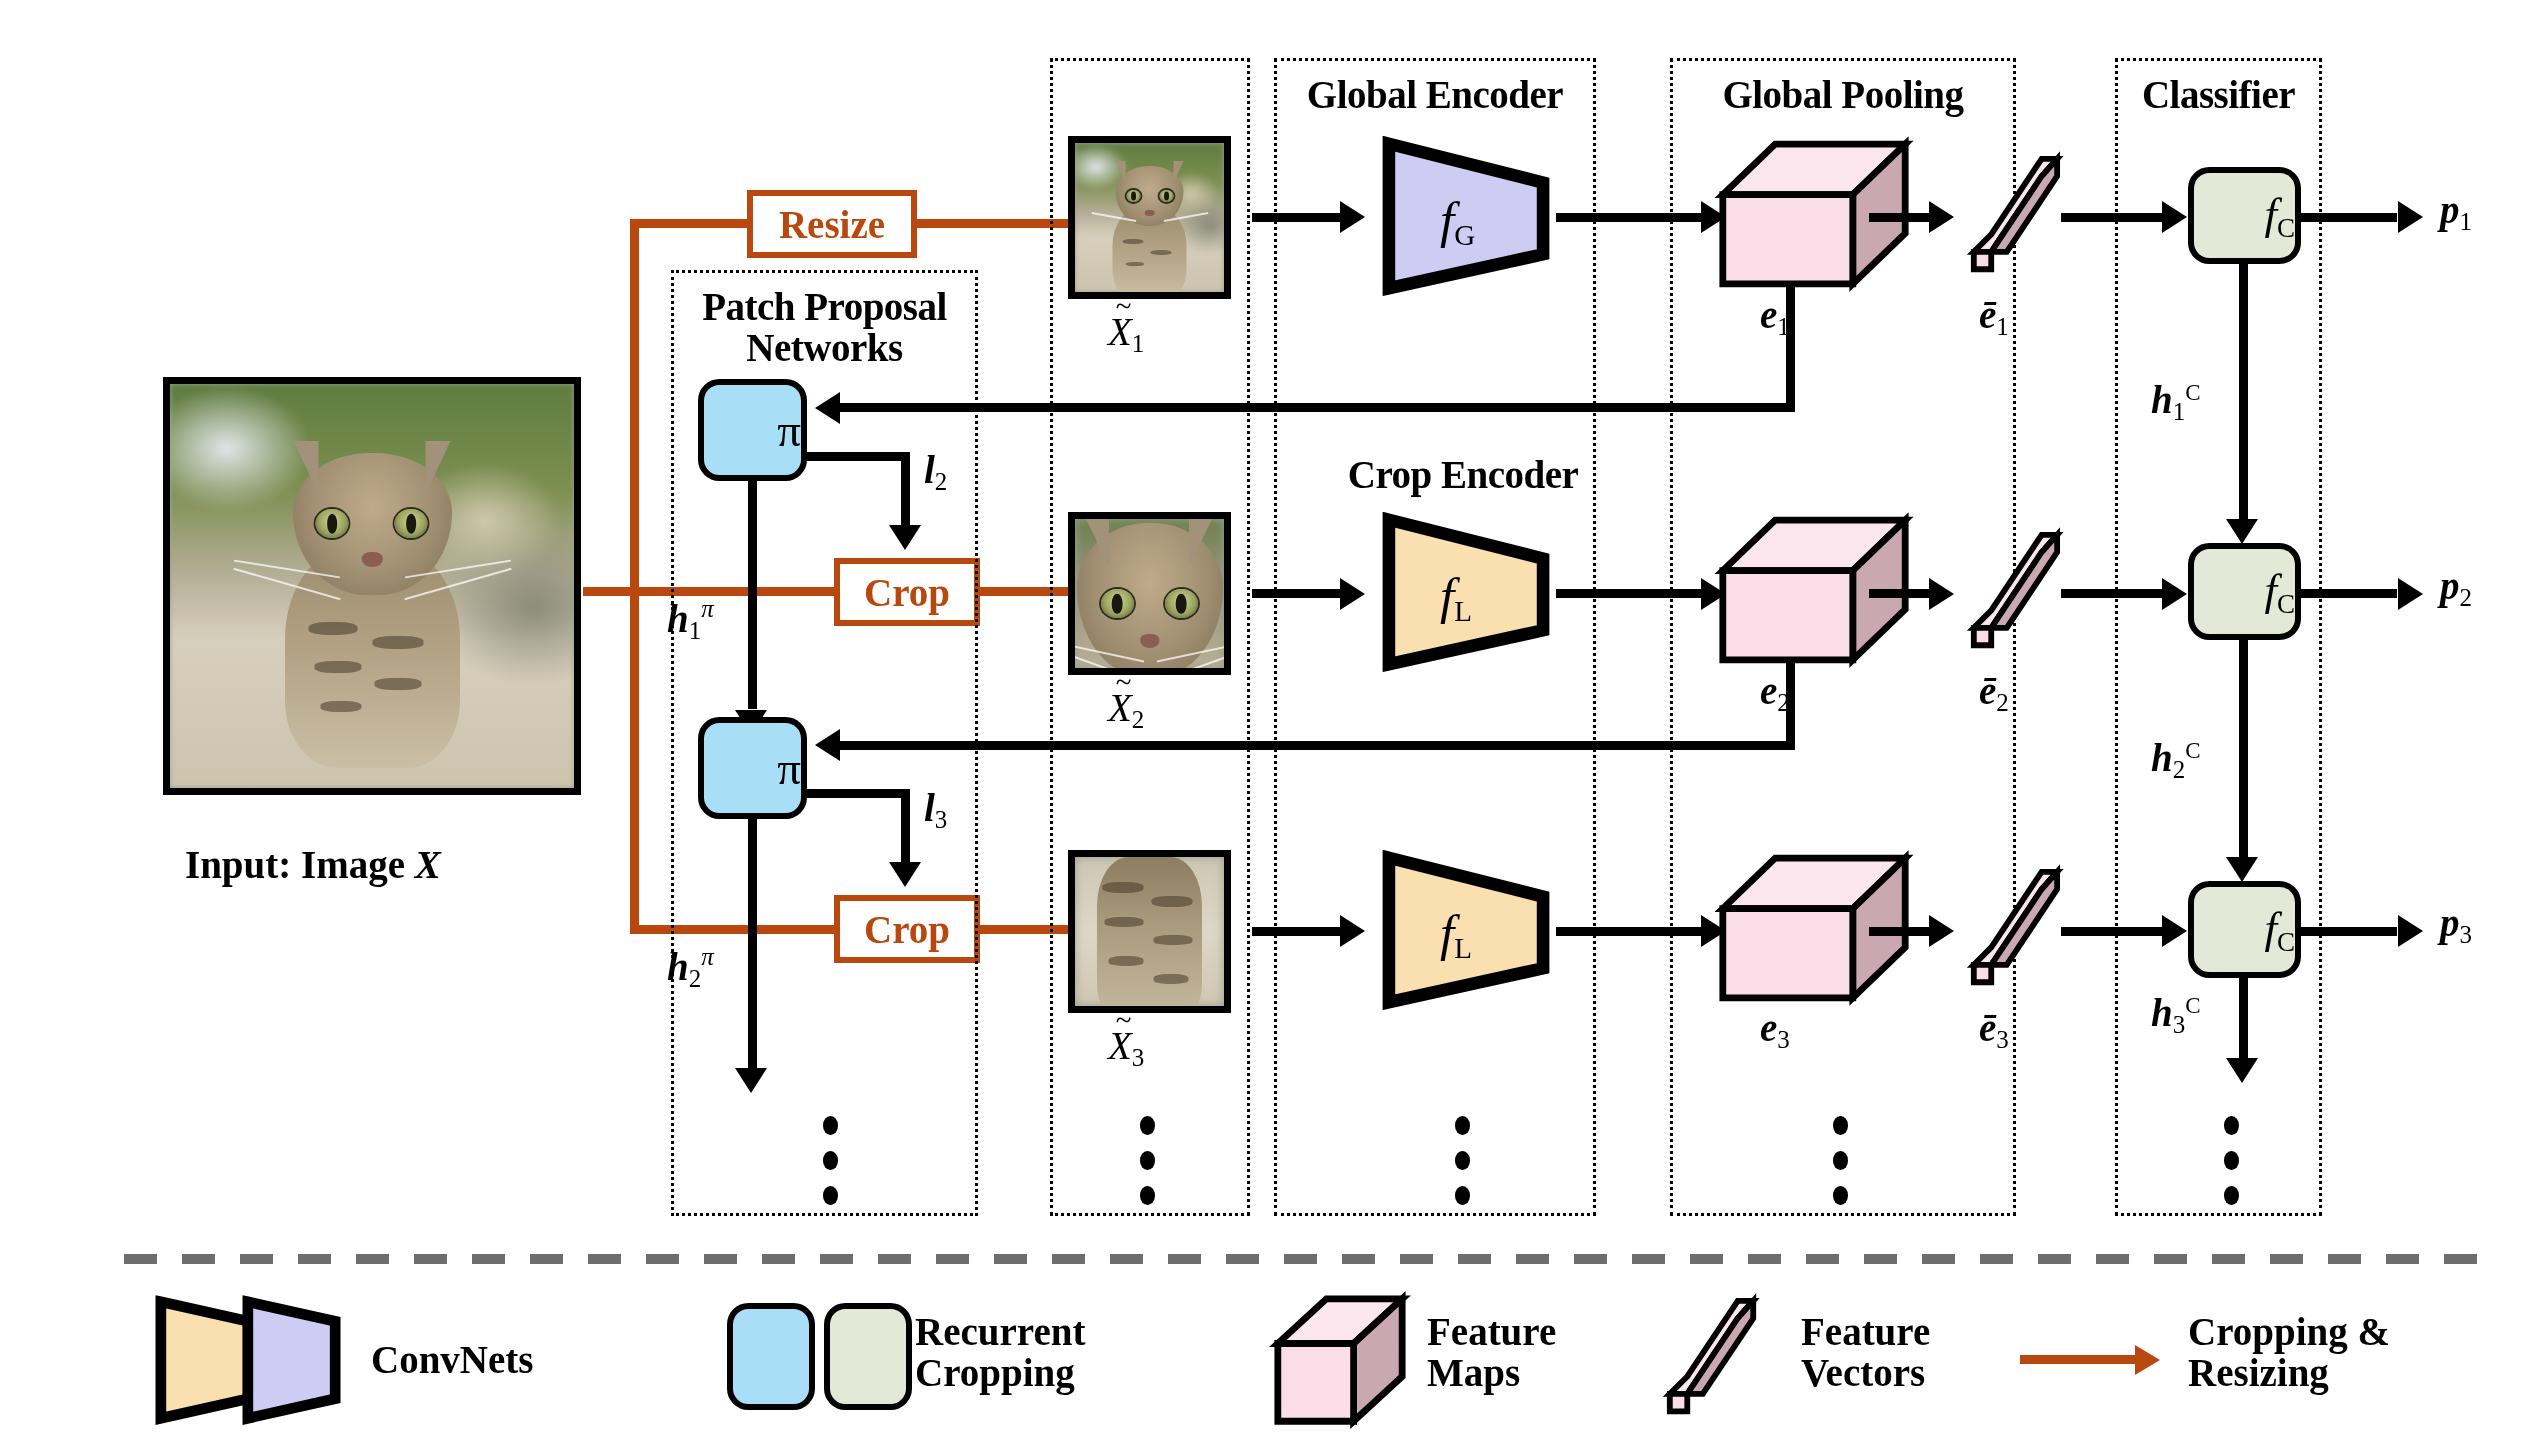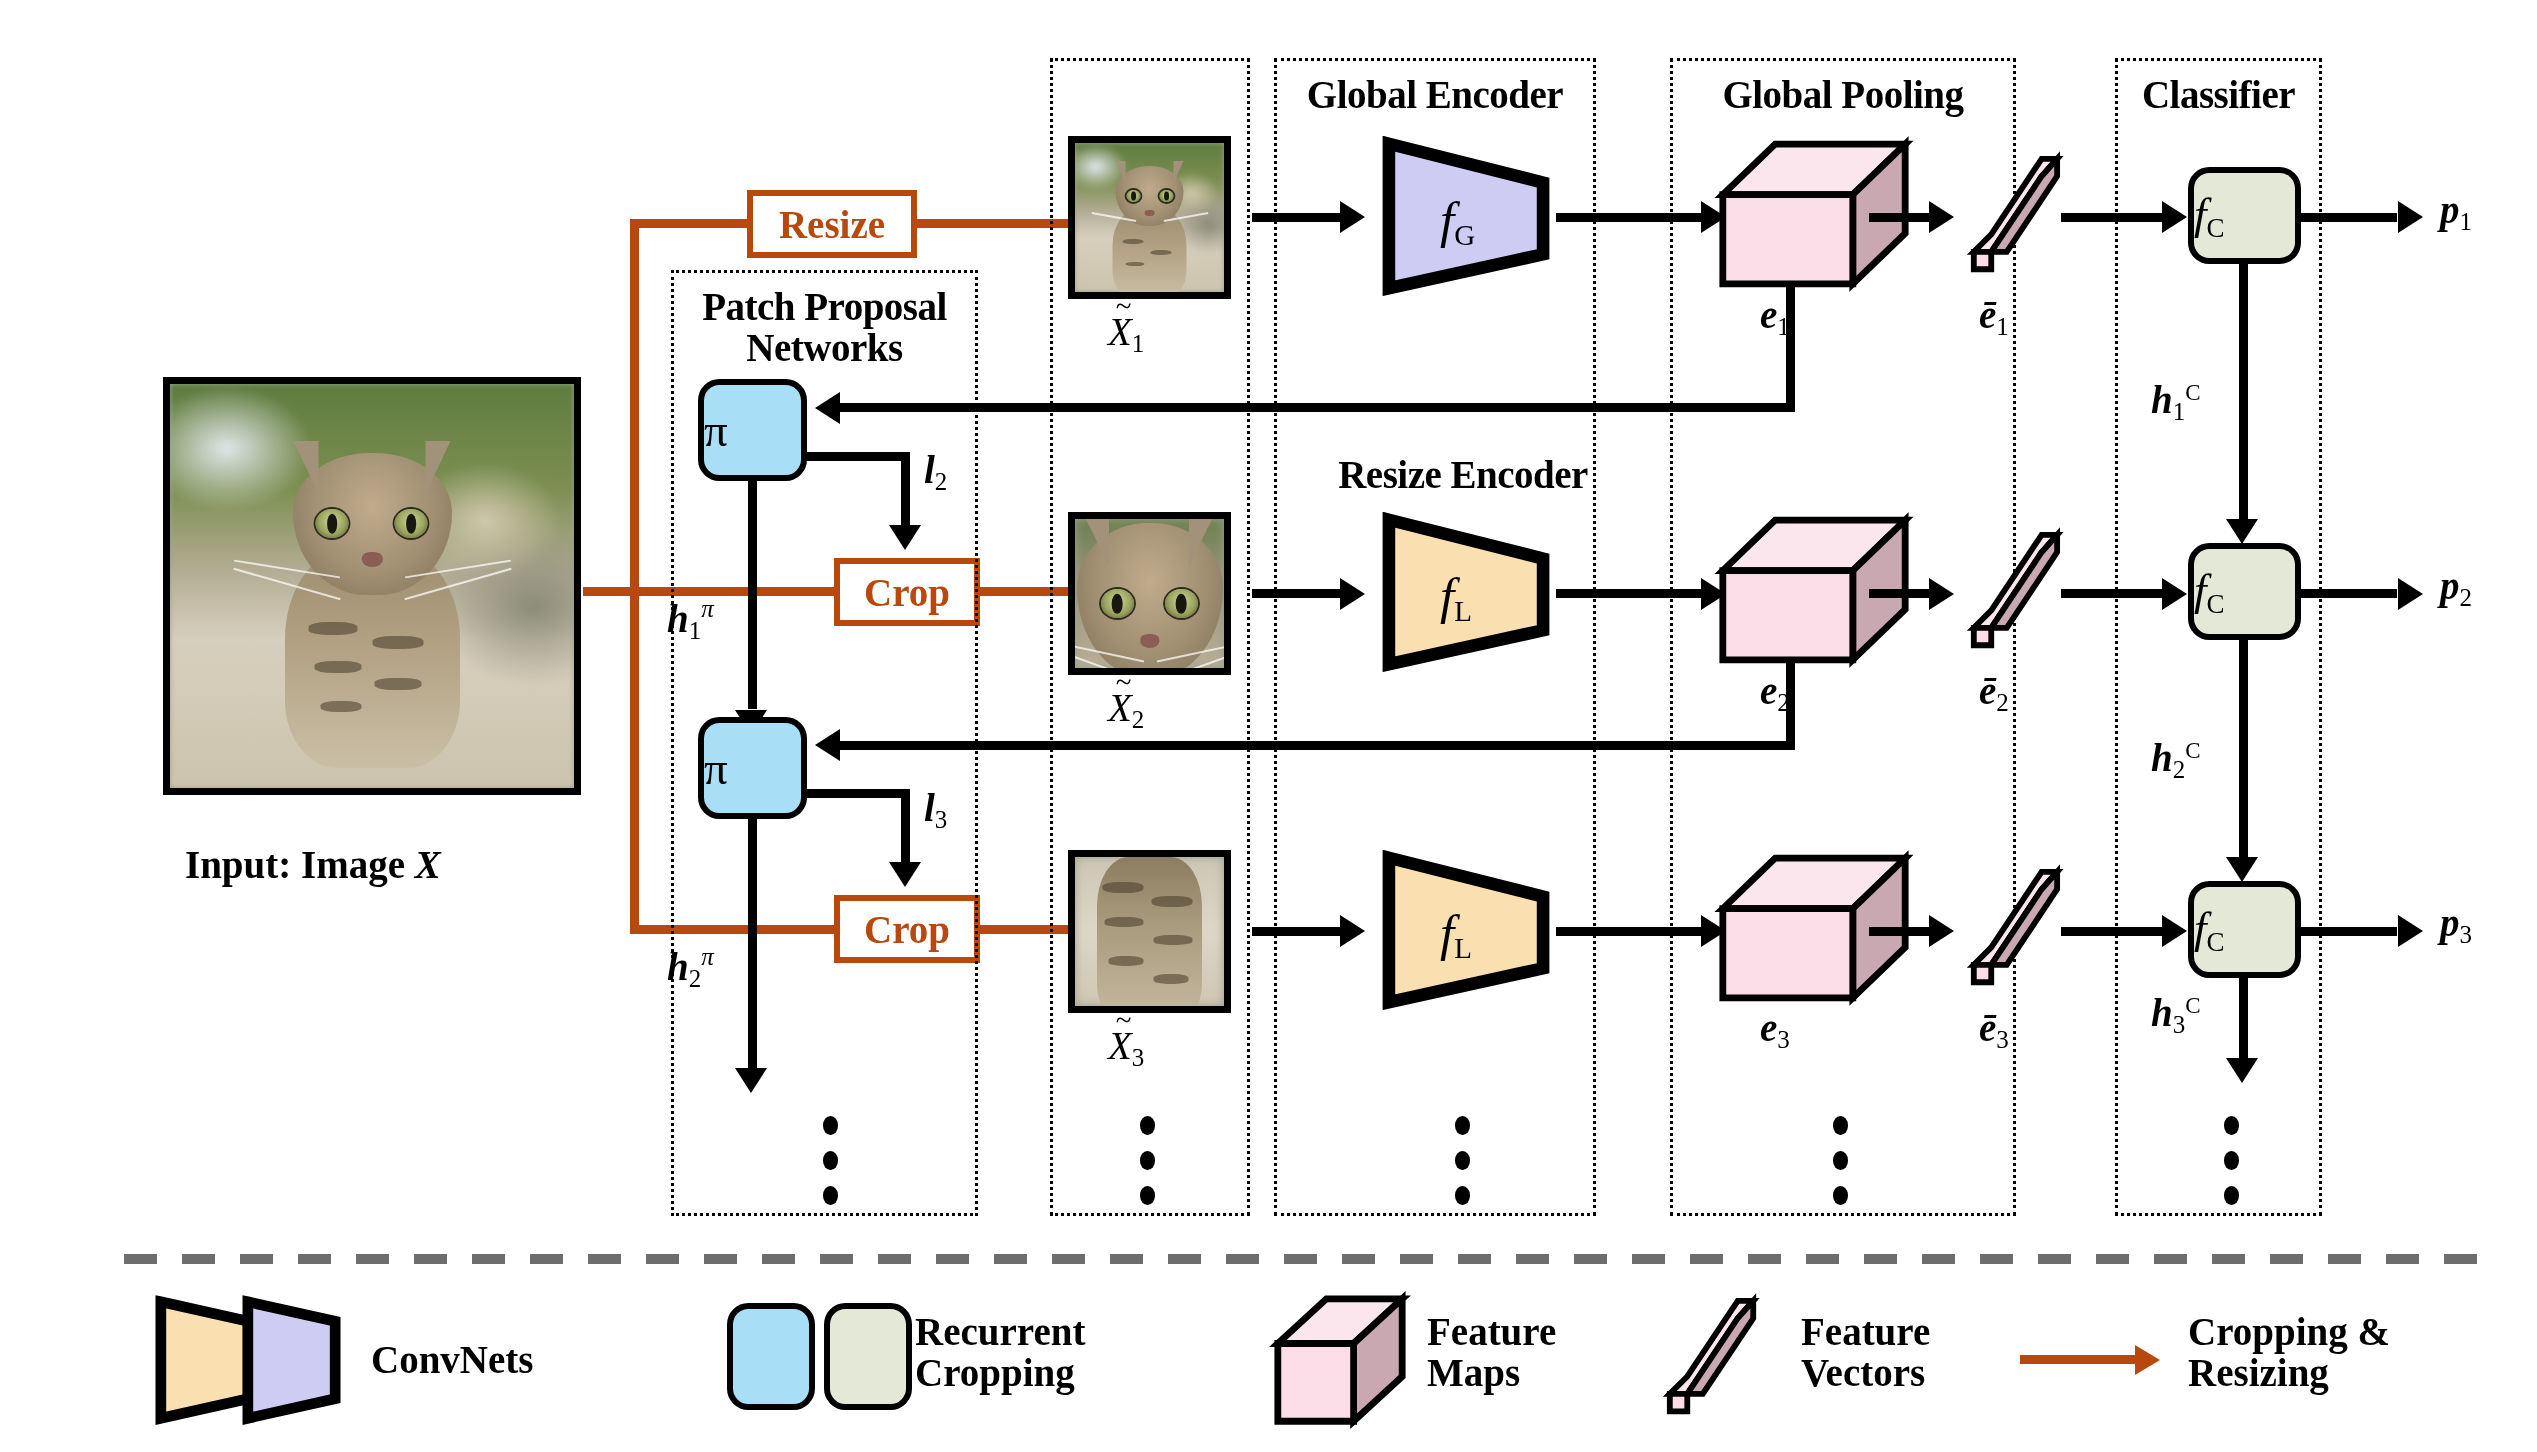--- a/index.html
+++ b/index.html
@@ -38,21 +38,21 @@
   .oline-v{position:absolute;width:8.8px;background:#B8480E;}
   .oarrow-r{position:absolute;width:0;height:0;
       border-top:15.6px solid transparent;border-bottom:15.6px solid transparent;
       border-left:25px solid #B8480E;}
   .obox{position:absolute;border:6.8px solid #B8480E;background:#fff;
       color:#B8480E;font-weight:bold;font-size:39px;display:flex;
       align-items:center;justify-content:center;box-sizing:border-box;}
 
   
   .rbox{position:absolute;border:6.8px solid #000;border-radius:21.4px;
-      display:flex;align-items:center;justify-content:flex-start;
+      display:flex;align-items:center;justify-content:flex-end;
       box-sizing:border-box;font-size:47px;}
   .rbox.pi{background:#A9DEF7;}
   .rbox.fc{background:#E4E9D7;font-size:45px;}
 
   
   .photo{position:absolute;border:7.8px solid #000;box-sizing:border-box;
       overflow:hidden;background:#9aa08d;}
   .photo .bg{position:absolute;inset:0;
       background:
         radial-gradient(ellipse 30% 22% at 14% 16%, #dfe6e8 0%, rgba(223,230,232,0) 70%),
@@ -281,21 +281,21 @@
 <div class="hline" style="left:1252px;top:213px;width:88px;"></div>
 <div class="arrow-r" style="left:1340px;top:201px;"></div>
 <div class="hline" style="left:1252px;top:589px;width:88px;"></div>
 <div class="arrow-r" style="left:1340px;top:578px;"></div>
 <div class="hline" style="left:1252px;top:927px;width:88px;"></div>
 <div class="arrow-r" style="left:1340px;top:915px;"></div>
 
 <div class="group" style="left:1274px;top:58px;width:316px;height:1152px;">
   <div class="group-title" style="top:13.6px;">Global Encoder</div>
 </div>
-<div class="group-title" style="left:1305px;width:316px;top:455px;">Resize Encoder</div>
+<div class="group-title" style="left:1305px;width:316px;top:455px;">Crop Encoder</div>
 
 <div class="trap" style="left:1381px;top:136px;">
   <svg width="170" height="160" viewBox="0 0 175 165">
     <polygon points="8,8 167,48 167,122 8,157" fill="#CFCCF4" stroke="#000" stroke-width="13" stroke-linejoin="miter"></polygon>
   </svg>
 </div>
 <div class="lbl" style="left:1440px;top:191px;font-size:51px;">
   <span class="mathit">f</span><span class="sub" style="font-size:29px;">G</span>
 </div>
 

